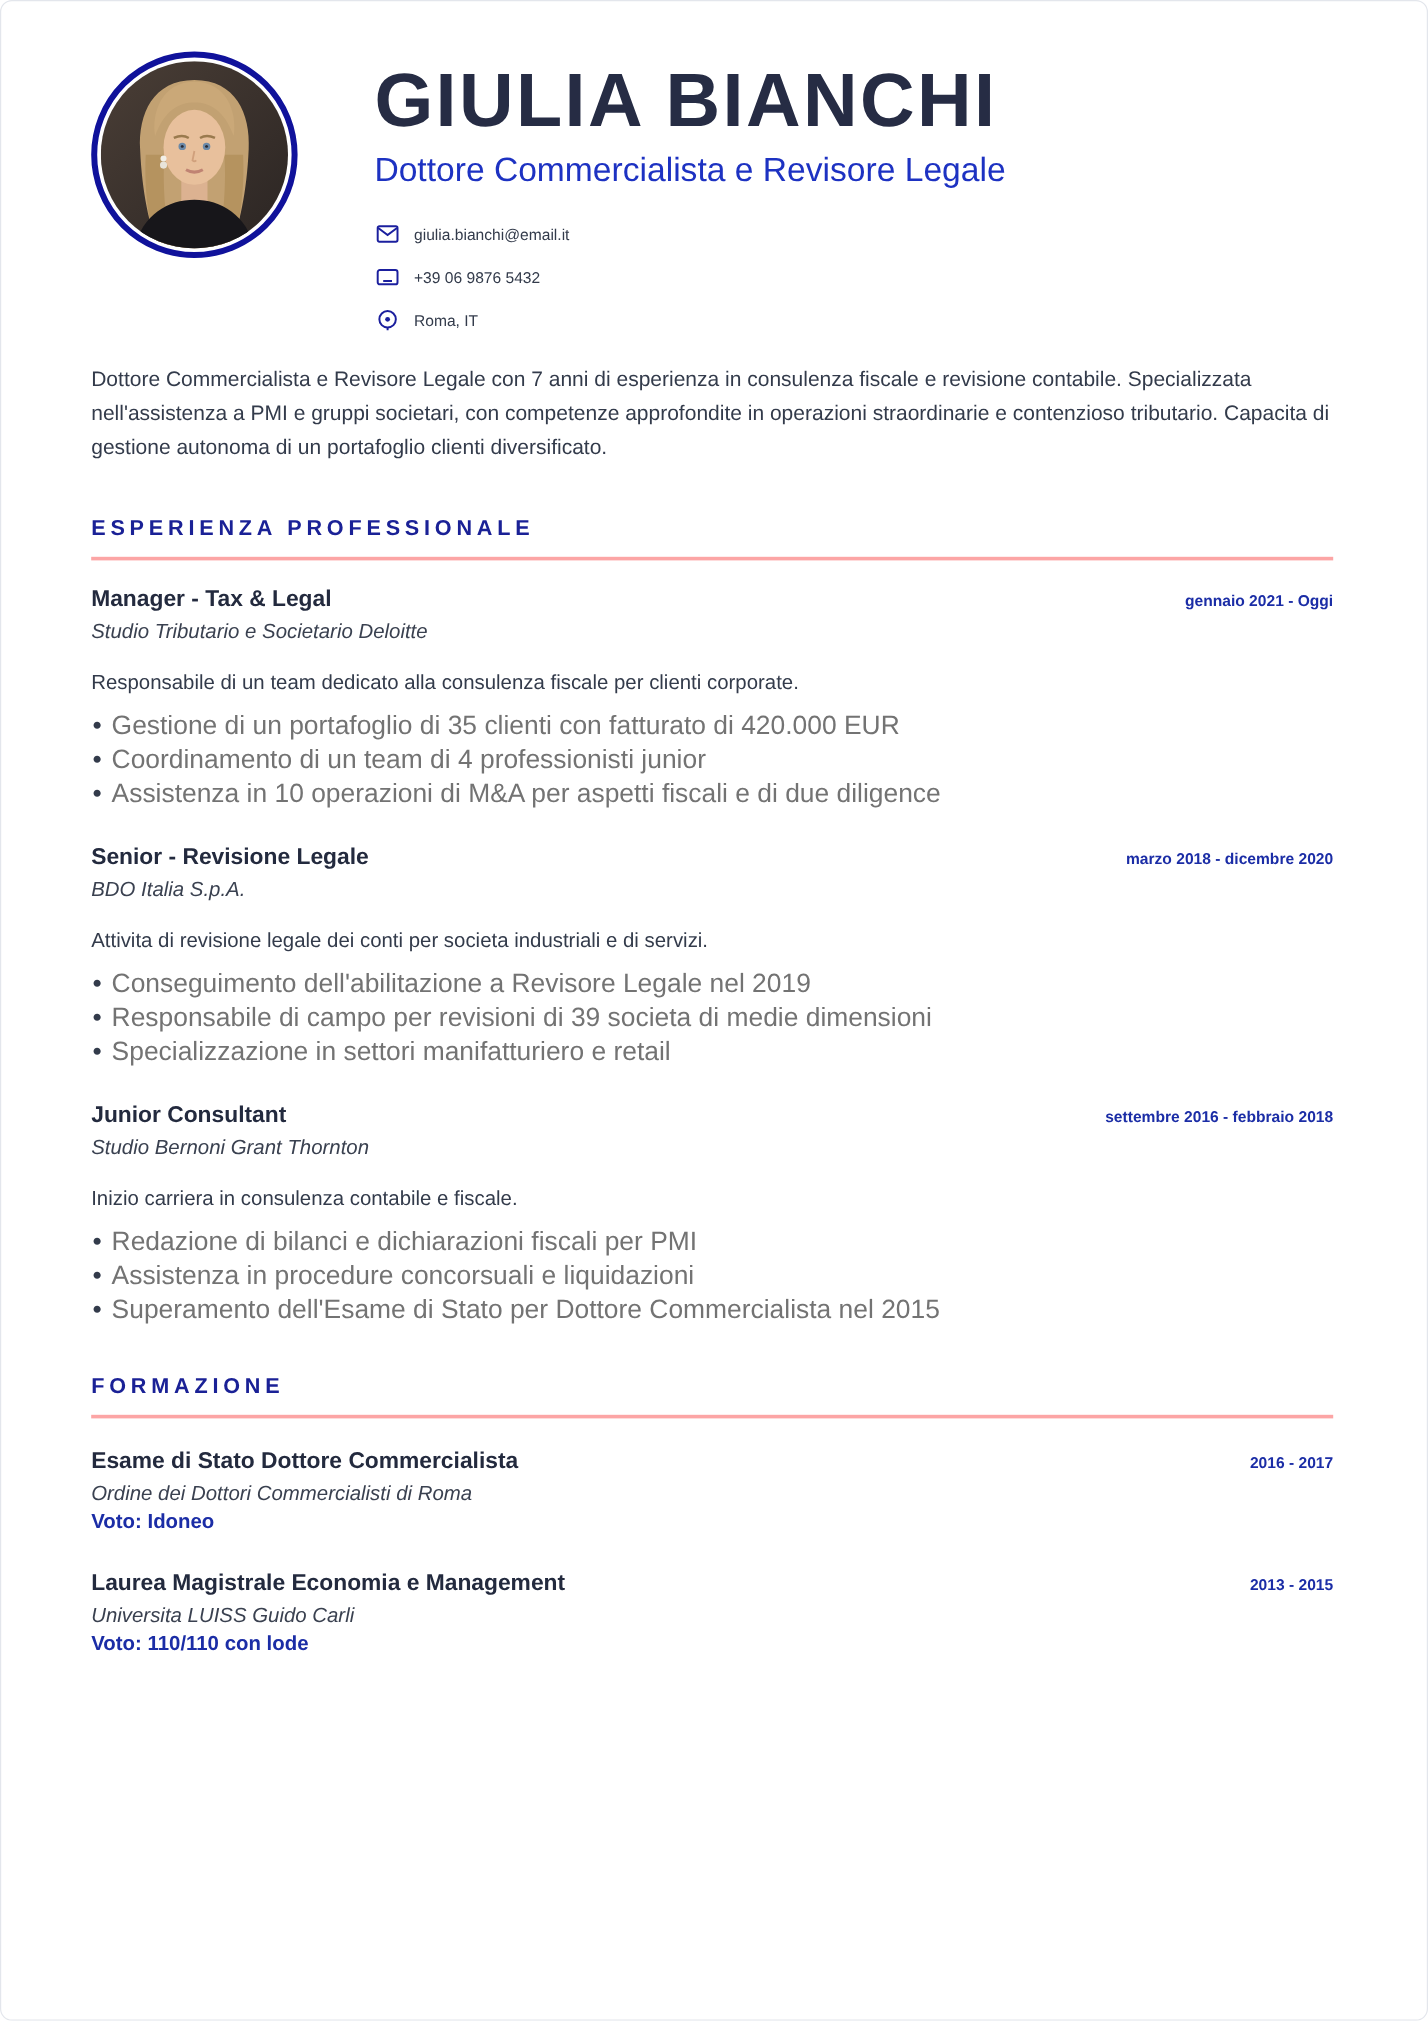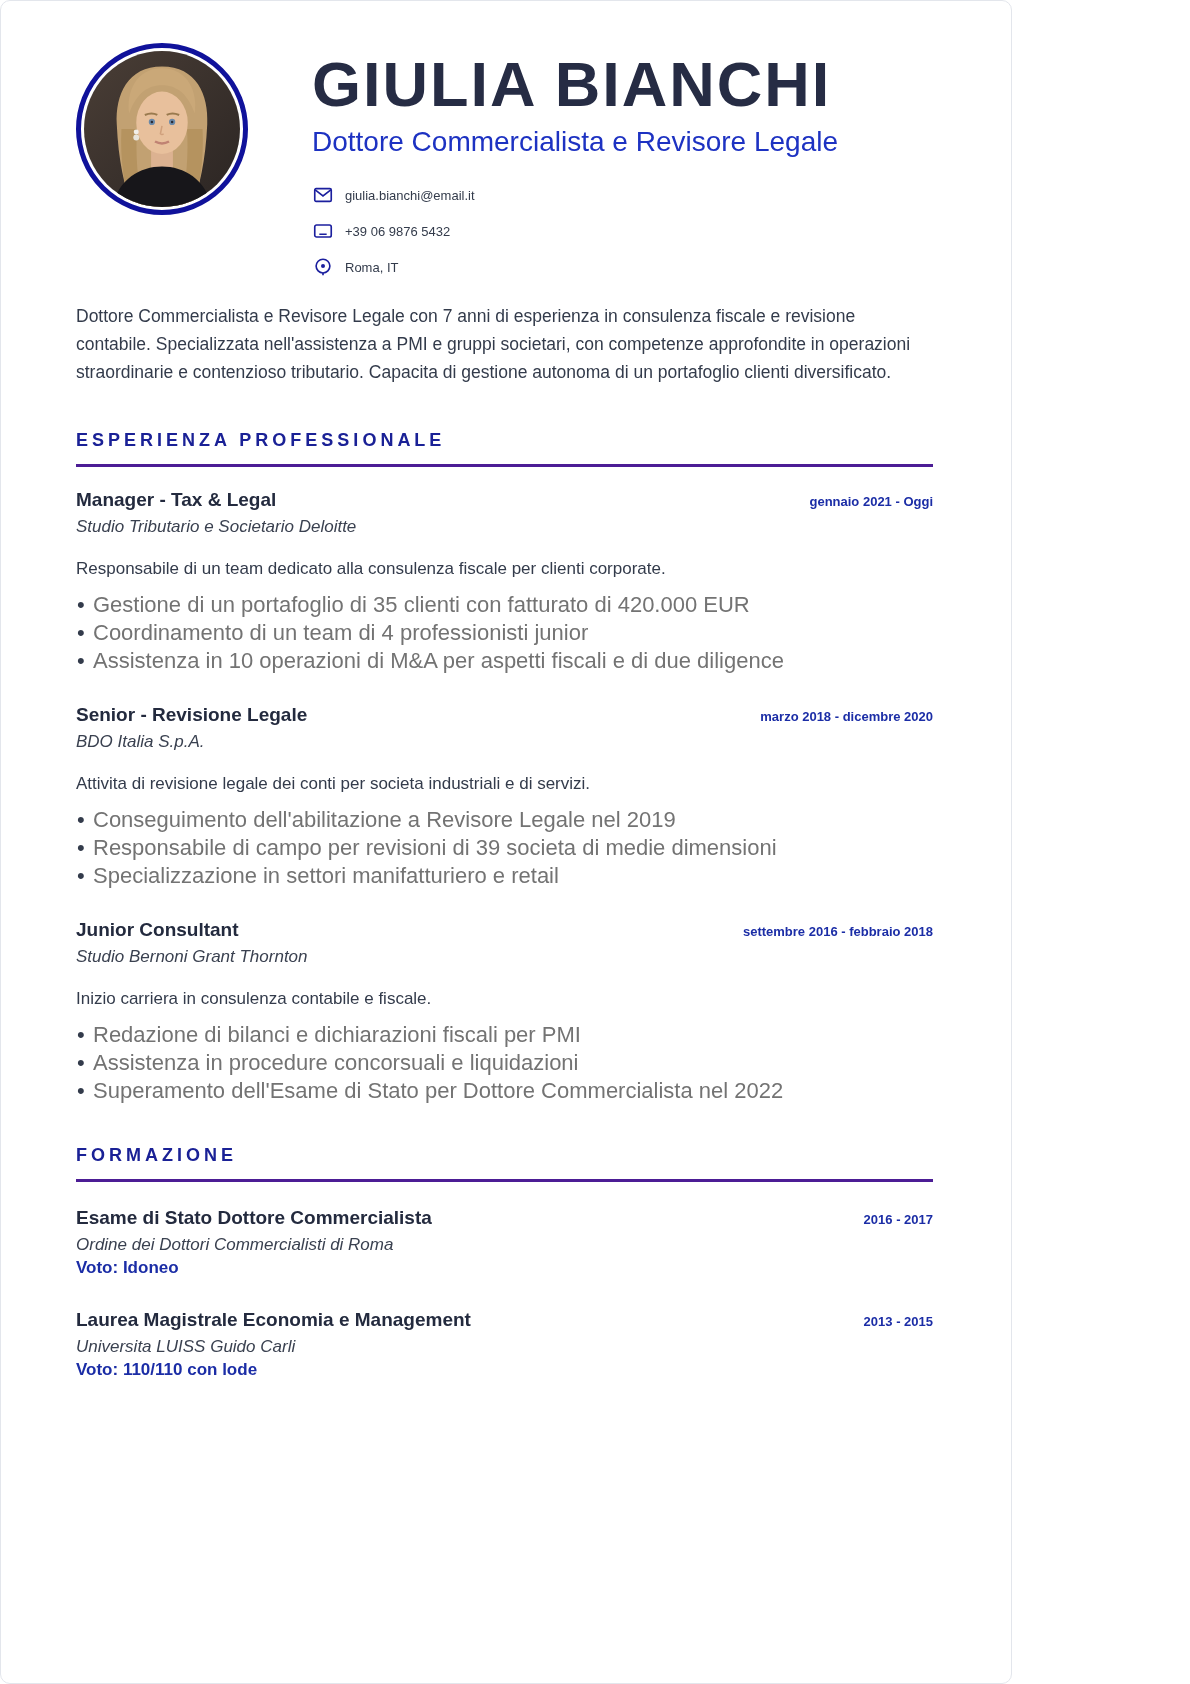--- a/index.html
+++ b/index.html
@@ -3,21 +3,21 @@
 <meta charset="utf-8">
 <style>
   * { margin: 0; padding: 0; box-sizing: border-box; }
   html, body { background: #ffffff; }
   body {
     font-family: "Liberation Sans", sans-serif;
     width: 1190px;
     color: #333b4b;
   }
   .page {
-    width: 1012px;
+    width: 1190px;
     height: 1684px;
     background: #ffffff;
     border: 1px solid #e3e6ec;
     border-radius: 10px;
     padding: 40px 78px 0 75px;
     overflow: hidden;
   }
   
   .header { display: flex; align-items: flex-start; gap: 64px; }
   .avatar-ring {
@@ -57,21 +57,21 @@
     color: #333b4b;
   }
   
   .section-heading {
     margin-top: 44px;
     font-size: 18px;
     font-weight: 700;
     letter-spacing: 4px;
     color: #1a2196;
     padding-bottom: 13px;
-    border-bottom: 3px solid #4c1d95;
+    border-bottom: 3px solid #fca5a5;
   }
   .entry { margin-top: 29px; }
   .entry-head { display: flex; justify-content: space-between; align-items: baseline; }
   .entry-title { font-size: 19px; font-weight: 700; color: #232a3e; }
   .entry-dates { font-size: 13px; font-weight: 600; color: #1b2da6; white-space: nowrap; }
   .entry-org { margin-top: 6px; font-size: 17px; font-style: italic; color: #3a4150; }
   .entry-desc { margin-top: 20px; font-size: 17px; color: #333b4b; line-height: 24px; }
   .bullets { list-style: none; margin-top: 14px; }
   .bullets li {
     font-size: 22px;
@@ -202,21 +202,21 @@
   <div class="entry job">
     <div class="entry-head">
       <span class="entry-title">Junior Consultant</span>
       <span class="entry-dates">settembre 2016 - febbraio 2018</span>
     </div>
     <div class="entry-org">Studio Bernoni Grant Thornton</div>
     <div class="entry-desc">Inizio carriera in consulenza contabile e fiscale.</div>
     <ul class="bullets">
       <li>Redazione di bilanci e dichiarazioni fiscali per PMI</li>
       <li>Assistenza in procedure concorsuali e liquidazioni</li>
-      <li>Superamento dell'Esame di Stato per Dottore Commercialista nel 2022</li>
+      <li>Superamento dell'Esame di Stato per Dottore Commercialista nel 2015</li>
     </ul>
   </div>
 
   <div class="section-heading">FORMAZIONE</div>
 
   <div class="entry edu-entry first">
     <div class="entry-head">
       <span class="entry-title">Esame di Stato Dottore Commercialista</span>
       <span class="entry-dates">2016 - 2017</span>
     </div>

